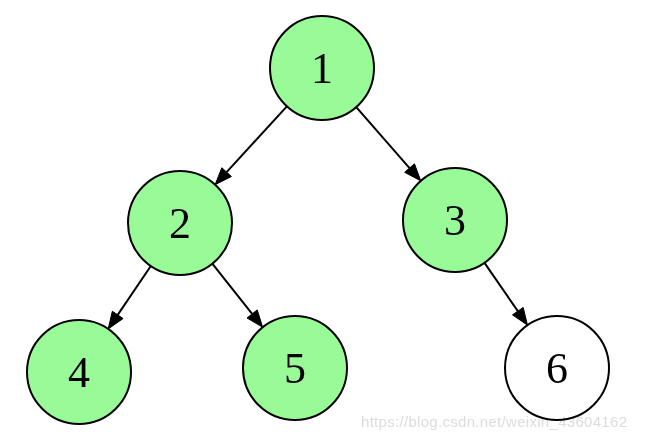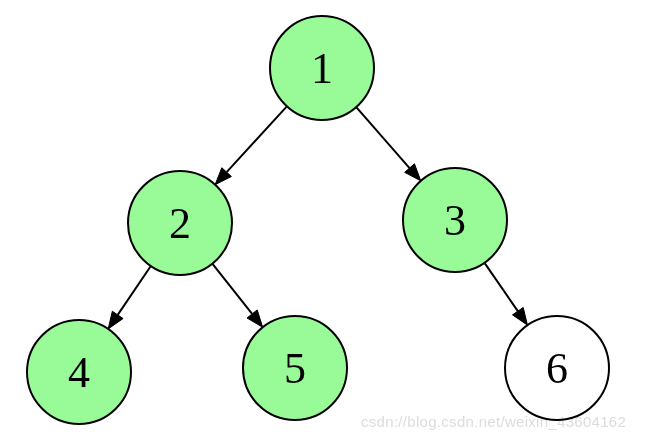--- a/index.html
+++ b/index.html
@@ -30,21 +30,21 @@
     z-index: 2;
   }
   svg.tree text {
     font-family: "Liberation Serif", "DejaVu Serif", serif;
   }
 </style>
 </head>
 <body>
 
 <div class="canvas">
-  <div class="watermark">csdn://blog.csdn.net/weixin_43604162</div>
+  <div class="watermark">https://blog.csdn.net/weixin_43604162</div>
   <svg class="tree" width="650" height="442" viewBox="0 0 650 442">
       <line x1="286.87352245787497" y1="106.34228182415055" x2="226.6101336616659" y2="172.12274142564638" stroke="#000000" stroke-width="2"></line>
       <polygon points="215.12647754212503,184.65771817584945 221.81734843364708,167.73193173288075 231.40291888968474,176.513551118412" fill="#000000" stroke="#000000" stroke-width="1"></polygon>
       <line x1="356.24223960916294" y1="107.13398812475765" x2="409.56318205707225" y2="168.07220806522542" stroke="#000000" stroke-width="2"></line>
       <polygon points="420.75776039083706,180.86601187524235 404.67143354147754,172.35248801637078 414.45493057266697,163.79192811408006" fill="#000000" stroke="#000000" stroke-width="1"></polygon>
       <line x1="150.82312272922914" y1="266.04311597371145" x2="117.71547176313825" y2="314.885096111806" stroke="#000000" stroke-width="2"></line>
       <polygon points="108.17687727077086,328.95688402628855 112.33508226642432,311.2379864529596 123.09586125985219,318.53220577065235" fill="#000000" stroke="#000000" stroke-width="1"></polygon>
       <line x1="212.3125249721063" y1="263.7418793126558" x2="252.12376494085896" y2="313.93866014282213" stroke="#000000" stroke-width="2"></line>
       <polygon points="262.6874750278937,327.2581206873442 247.031030026777,317.9777257643354 257.21649985494093,309.89959452130887" fill="#000000" stroke="#000000" stroke-width="1"></polygon>
       <line x1="484.5085913628453" y1="262.8163874676579" x2="517.8443691531476" y2="311.18594739868473" stroke="#000000" stroke-width="2"></line>

